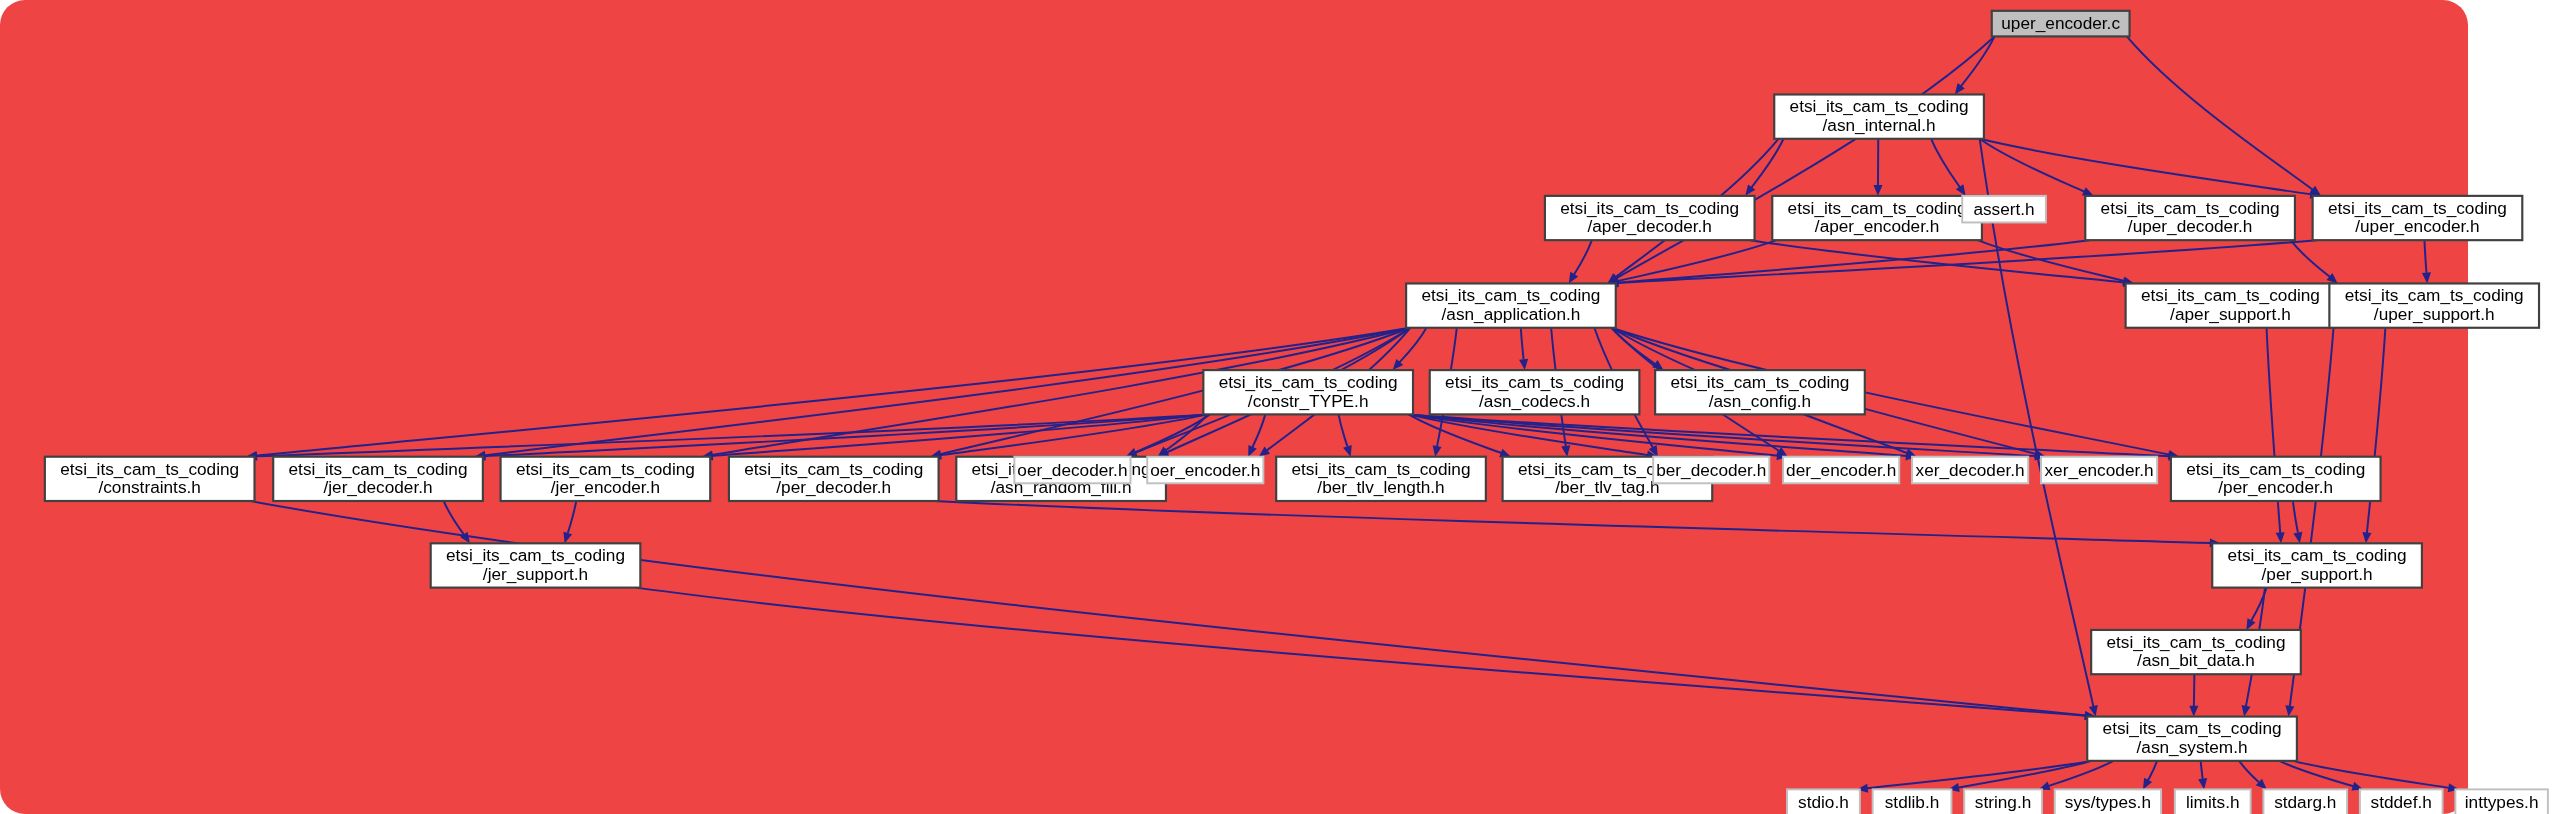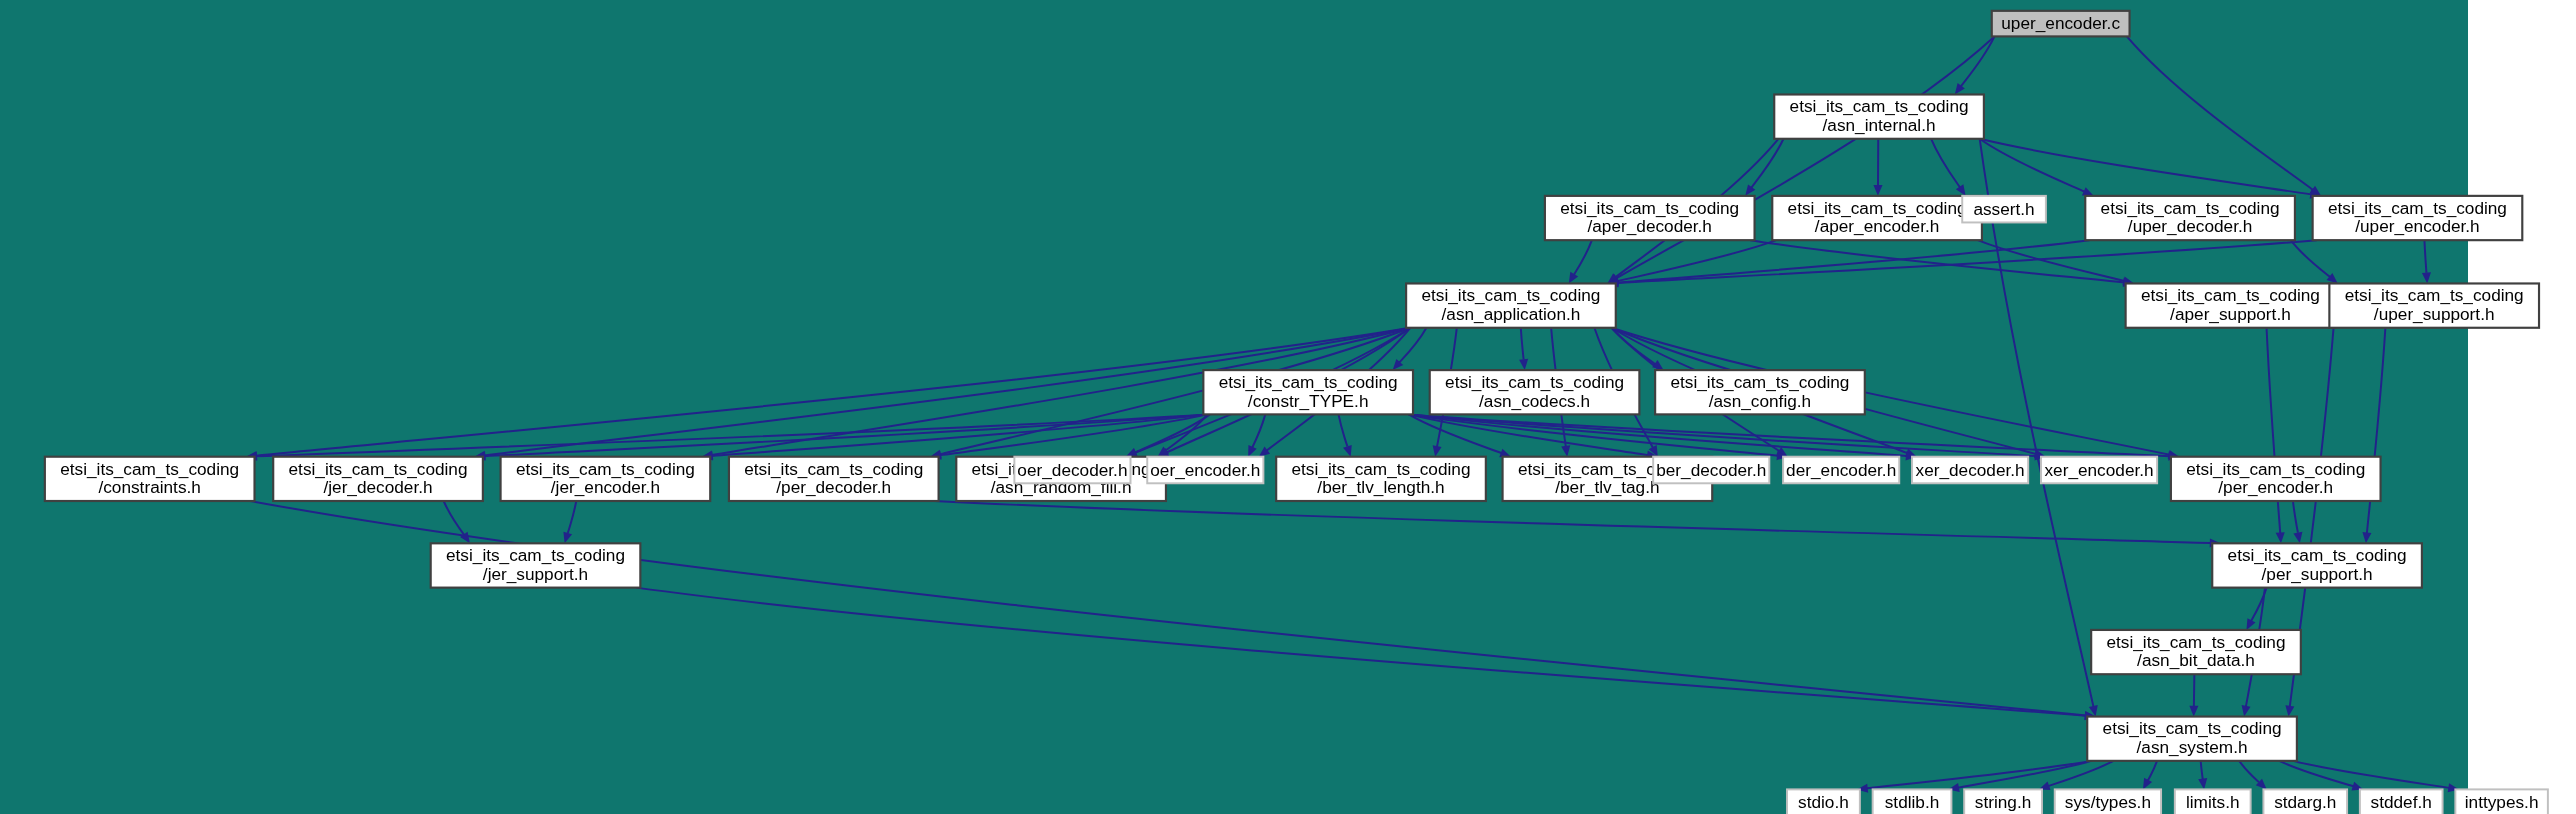--- a/index.html
+++ b/index.html
@@ -4,22 +4,23 @@
 <style>
   html, body {
     margin: 0;
     padding: 0;
     background: #ffffff;
   }
   #graph-root {
     position: relative;
     width: 2468px;
     height: 814px;
-    background: #0f766e;
+    background: #ef4444;
     font-family: "Liberation Sans", sans-serif;
+    border-radius: 25px;
   }
   svg#dep-graph {
     display: block;
     width: 2576px;
     height: 814px;
   }
   .node-box {
     fill: #ffffff;
     stroke: #404040;
     stroke-width: 2.2;

